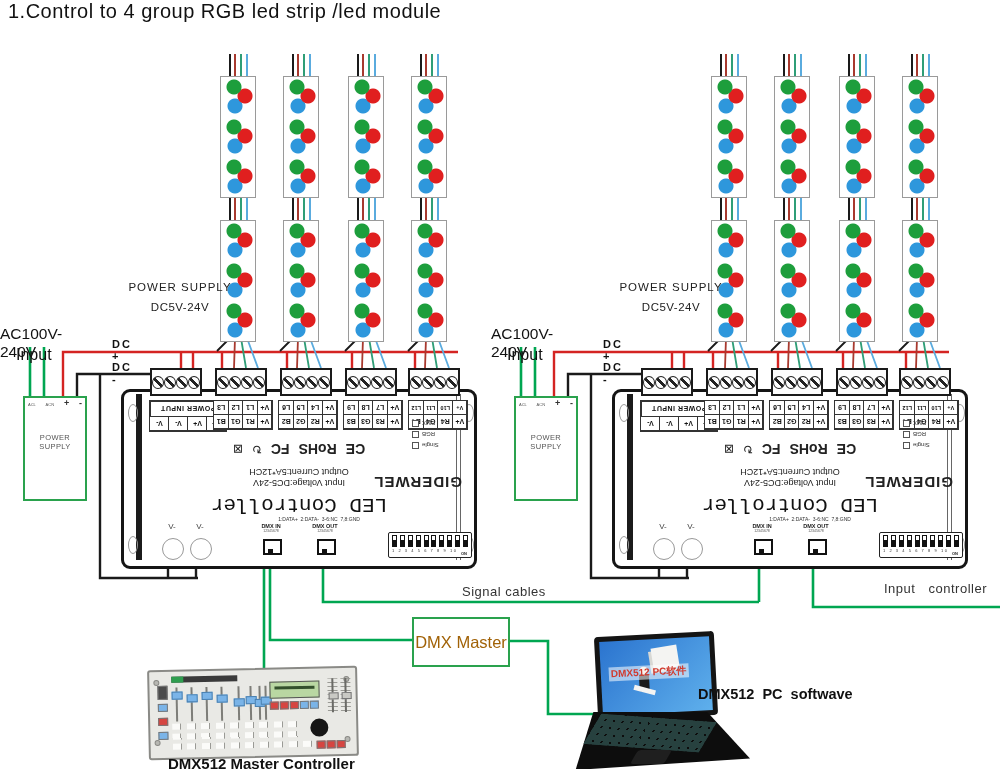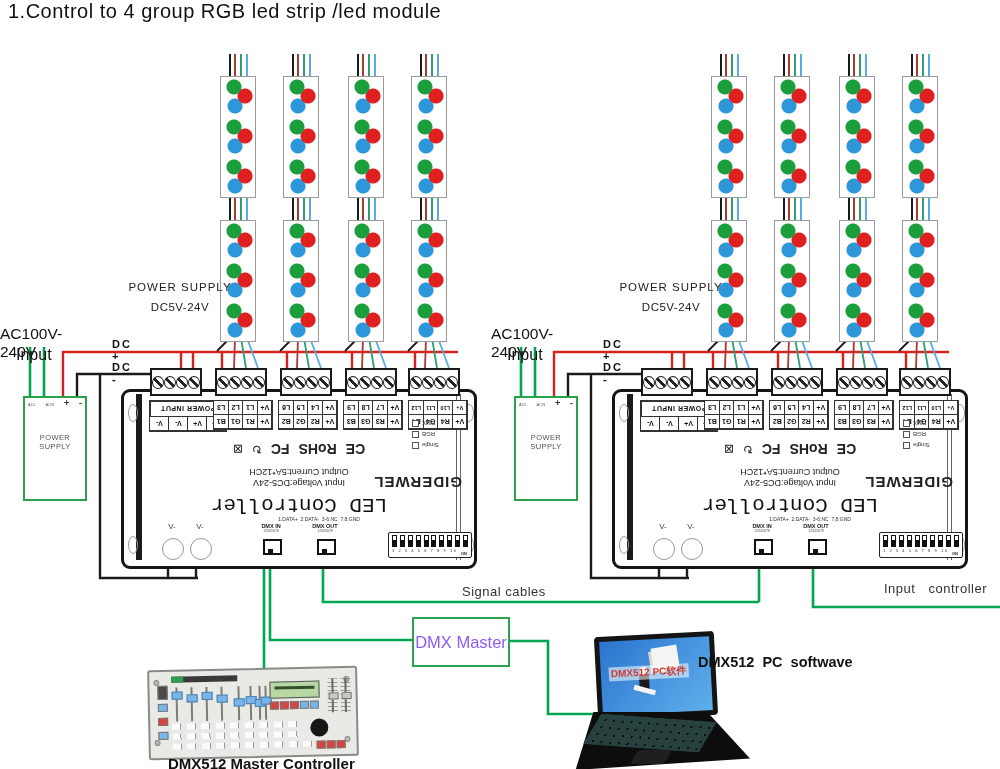--- a/index.html
+++ b/index.html
@@ -95,21 +95,21 @@
   .aclabel{left:0;top:325px;font-size:15.5px;color:#111;z-index:3;}
   .inlabel{left:16px;top:346px;font-size:16px;color:#111;z-index:3;}
   .dclabel{font-size:11px;font-weight:bold;letter-spacing:2px;color:#111;z-index:3;}
   .stripcap{position:absolute;left:126px;top:281px;width:108px;text-align:center;font-size:11.5px;
     letter-spacing:1px;color:#222;z-index:3;}
   .stripcap .l2{margin-top:8px;letter-spacing:.5px;}
 
   
   .wirelab{font-size:13px;color:#333;letter-spacing:.5px;z-index:3;text-align:center;}
   .dmxmaster{left:412px;top:617px;width:98px;height:50px;border:2.5px solid var(--box_green);background:#fff;
-    z-index:2;display:flex;align-items:center;justify-content:center;font-size:16.5px;color:#8b5cf6;box-sizing:border-box;}
+    z-index:2;display:flex;align-items:center;justify-content:center;font-size:16.5px;color:#a16207;box-sizing:border-box;}
 
   
   .console{left:148px;top:668px;width:206px;height:86px;background:#e9e9e5;border:2px solid #8a8a86;
     border-radius:3px;z-index:2;transform:rotate(-1.2deg);}
   .console .hole{position:absolute;width:4px;height:4px;border-radius:50%;background:#b7b7b2;border:1px solid #8a8a86;}
   .c-topbar{position:absolute;left:22px;top:5px;width:66px;height:6px;background:#3a3a3a;}
   .c-topbar:before{content:"";position:absolute;left:0;top:0;width:12px;height:6px;background:#2f9e4f;}
   .c-fader{position:absolute;width:2px;height:34px;top:16px;background:#7d7d78;}
   .c-cap{position:absolute;width:9px;height:6px;background:#7ab4e8;border:1px solid #4a80b0;left:-4.5px;}
   .c-lcd{position:absolute;left:120px;top:12px;width:48px;height:15px;background:#b9d7a2;border:1.5px solid #555;}
@@ -670,15 +670,15 @@
         <div class="lap-box"></div>
         <div class="lap-fig"></div>
         <div class="lap-text">DMX512 PC软件</div>
       </div>
     </div>
     <div class="lap-base">
       <div class="lap-keys"></div>
       <div class="lap-pad"></div>
     </div>
   </div>
-  <div class="abs caption" style="left:698px;top:654px;font-size:14.5px;word-spacing:4px;">DMX512 PC softwave</div>
+  <div class="abs caption" style="left:698px;top:686px;font-size:14.5px;word-spacing:4px;">DMX512 PC softwave</div>
 
 </div>
 
 </body></html>

